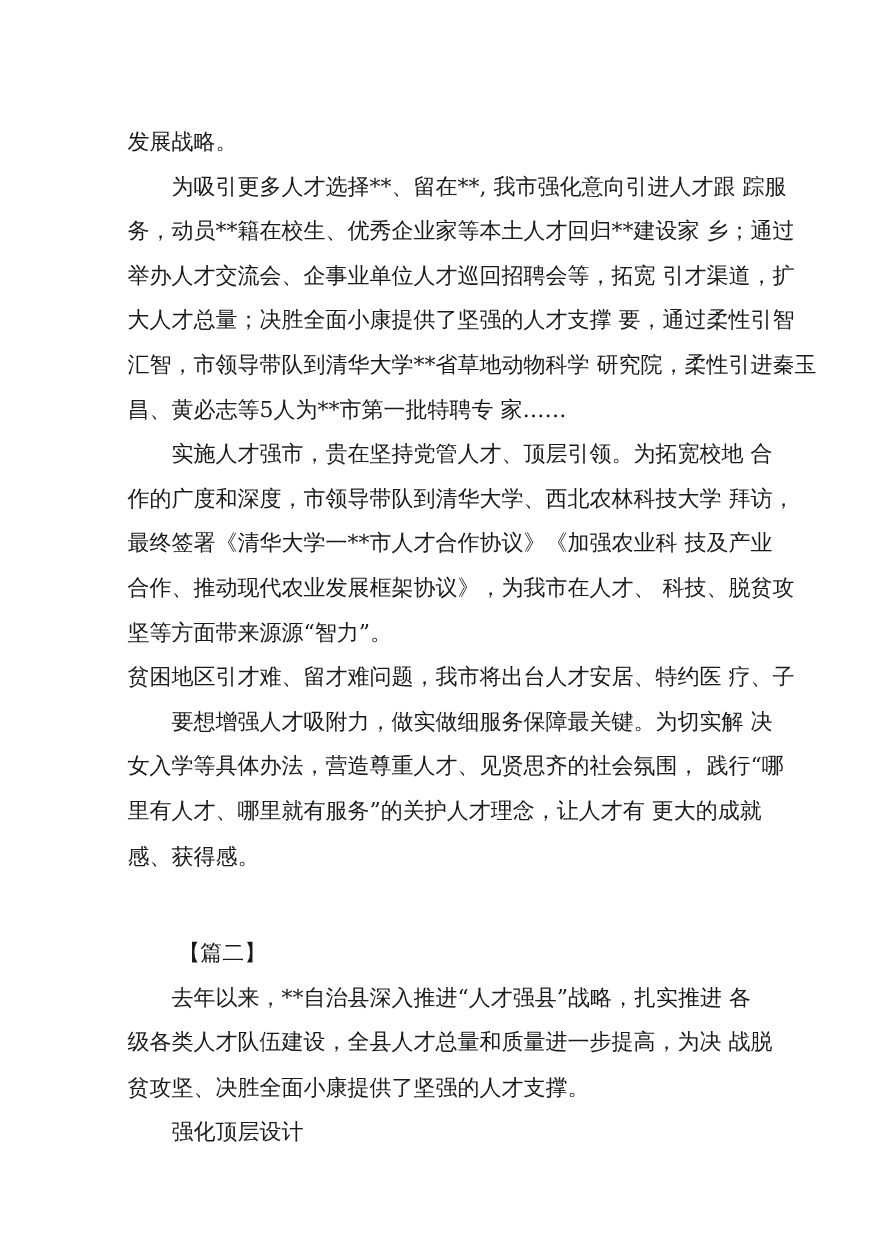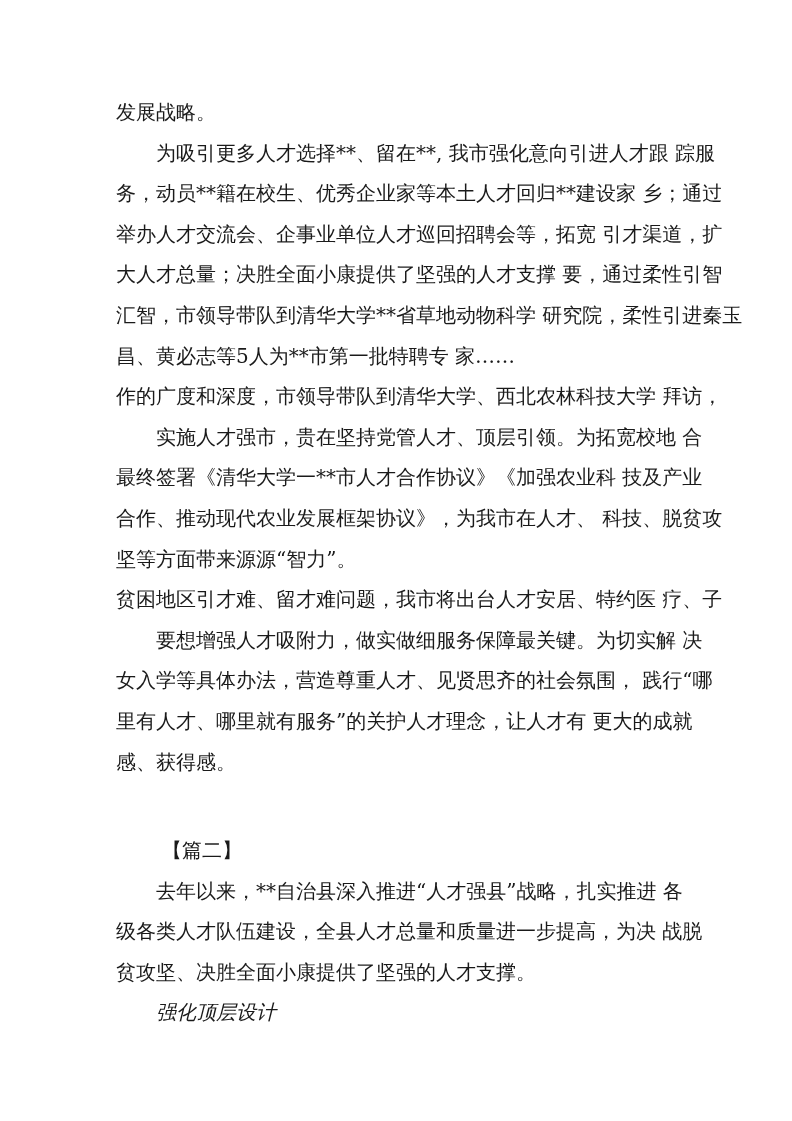--- a/index.html
+++ b/index.html
@@ -1,47 +1,47 @@
 <!DOCTYPE html>
 <html><head>
 <meta charset="utf-8">
 <style>
   html, body { margin: 0; padding: 0; background: #ffffff; }
   body { width: 792px; height: 1121px; position: relative; overflow: hidden; }
   .page {
-    position: absolute; left: 116px; top: 98px; width: 564px;
+    position: absolute; left: 116px; top: 114px; width: 564px;
     font-family: "DejaVu Serif", "Liberation Serif", serif;
     font-size: 20px; color: #1a1a1a;
   }
   .line {
     height: 40.6px; line-height: 28px;
     white-space: nowrap;
     text-align: justify; text-align-last: justify;
   }
   .line.last { text-align-last: left; }
   .line.indent { padding-left: 40px; }
   .line.heading { padding-left: 46px; text-align-last: left; margin-top: 48px; }
-  .line.subheading { padding-left: 40px; text-align-last: left; font-style: italic; }
+  .line.subheading { padding-left: 40px; text-align-last: left; }
 </style>
 </head>
 <body>
 
 <div class="page">
 
   <div class="line last">发展战略。</div>
 
   <div class="line indent">为吸引更多人才选择**、留在**, 我市强化意向引进人才跟 踪服</div>
   <div class="line">务，动员**籍在校生、优秀企业家等本土人才回归**建设家 乡；通过</div>
   <div class="line">举办人才交流会、企事业单位人才巡回招聘会等，拓宽 引才渠道，扩</div>
   <div class="line">大人才总量；决胜全面小康提供了坚强的人才支撑 要，通过柔性引智</div>
   <div class="line">汇智，市领导带队到清华大学**省草地动物科学 研究院，柔性引进秦玉</div>
   <div class="line last">昌、黄必志等5人为**市第一批特聘专 家……</div>
 
+  <div class="line indent">实施人才强市，贵在坚持党管人才、顶层引领。为拓宽校地 合</div>
   <div class="line">作的广度和深度，市领导带队到清华大学、西北农林科技大学 拜访，</div>
-  <div class="line indent">实施人才强市，贵在坚持党管人才、顶层引领。为拓宽校地 合</div>
   <div class="line">最终签署《清华大学一**市人才合作协议》《加强农业科 技及产业</div>
   <div class="line">合作、推动现代农业发展框架协议》，为我市在人才、 科技、脱贫攻</div>
   <div class="line last">坚等方面带来源源“智力”。</div>
 
   <div class="line">贫困地区引才难、留才难问题，我市将出台人才安居、特约医 疗、子</div>
   <div class="line indent">要想增强人才吸附力，做实做细服务保障最关键。为切实解 决</div>
   <div class="line">女入学等具体办法，营造尊重人才、见贤思齐的社会氛围， 践行“哪</div>
   <div class="line">里有人才、哪里就有服务”的关护人才理念，让人才有 更大的成就</div>
   <div class="line last">感、获得感。</div>
 

